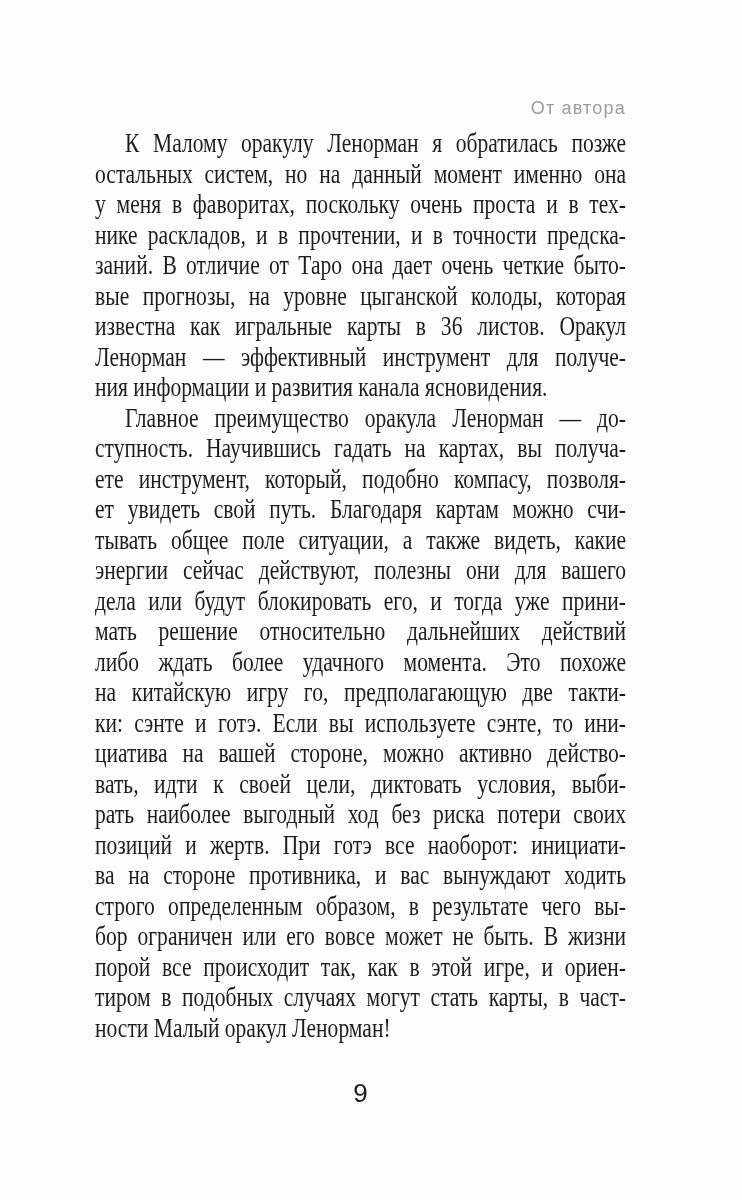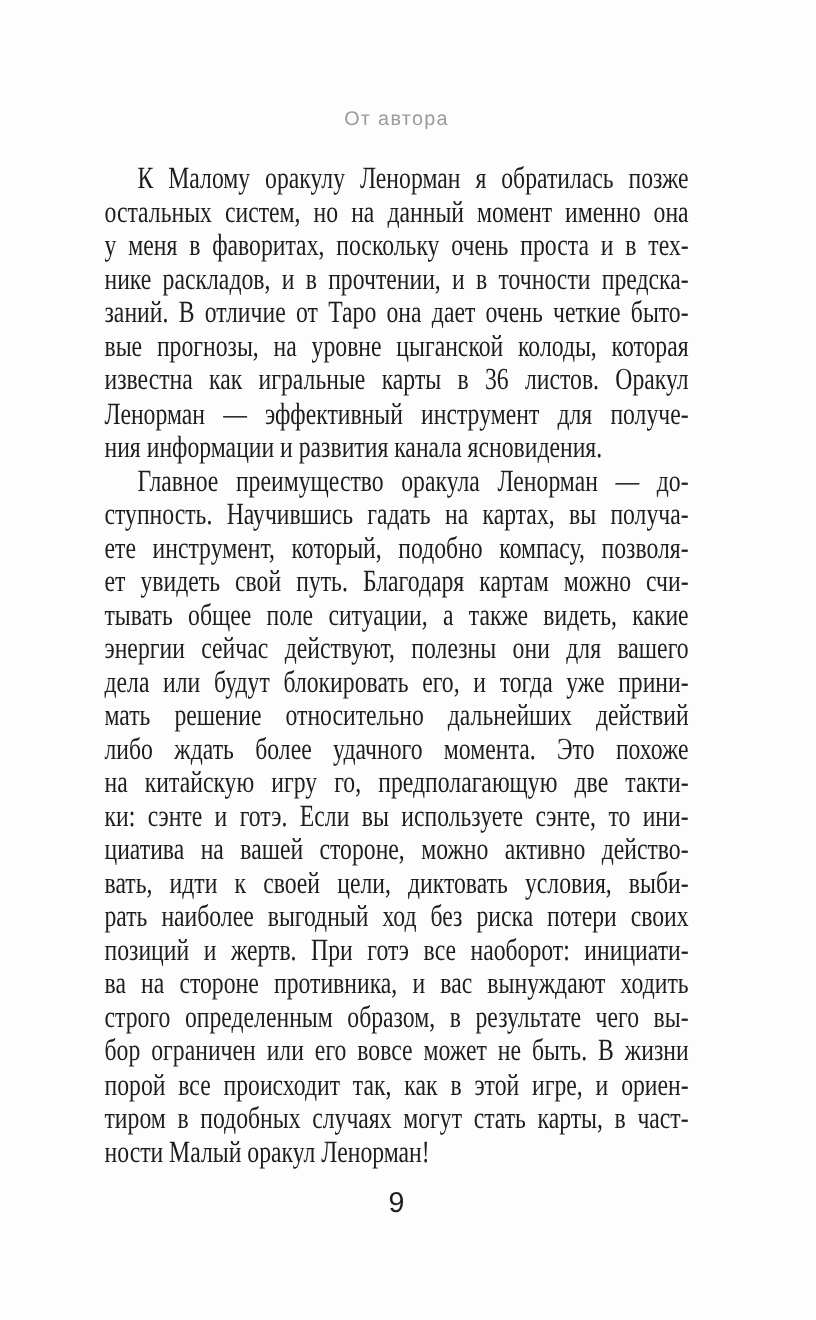--- a/index.html
+++ b/index.html
@@ -14,31 +14,31 @@
     height: 1200px;
     margin: 0 auto;
     background: #fdfdfd;
     overflow: hidden;
   }
   .running-header {
     position: absolute;
     left: 95px;
     top: 97px;
     width: 531px;
-    text-align: center;
+    text-align: right;
     font-family: "Liberation Sans", sans-serif;
     font-size: 18px;
     line-height: 22px;
     letter-spacing: 1.2px;
     color: #9b9b9b;
   }
   .body-text {
     position: absolute;
     left: 95px;
-    top: 148px;
+    top: 128px;
     width: 531px;
     color: #1d1d1d;
   }
   .line {
     width: 690px;
     height: 30.5px;
     line-height: 30.5px;
     font-size: 28px;
     white-space: nowrap;
     text-align: justify;

